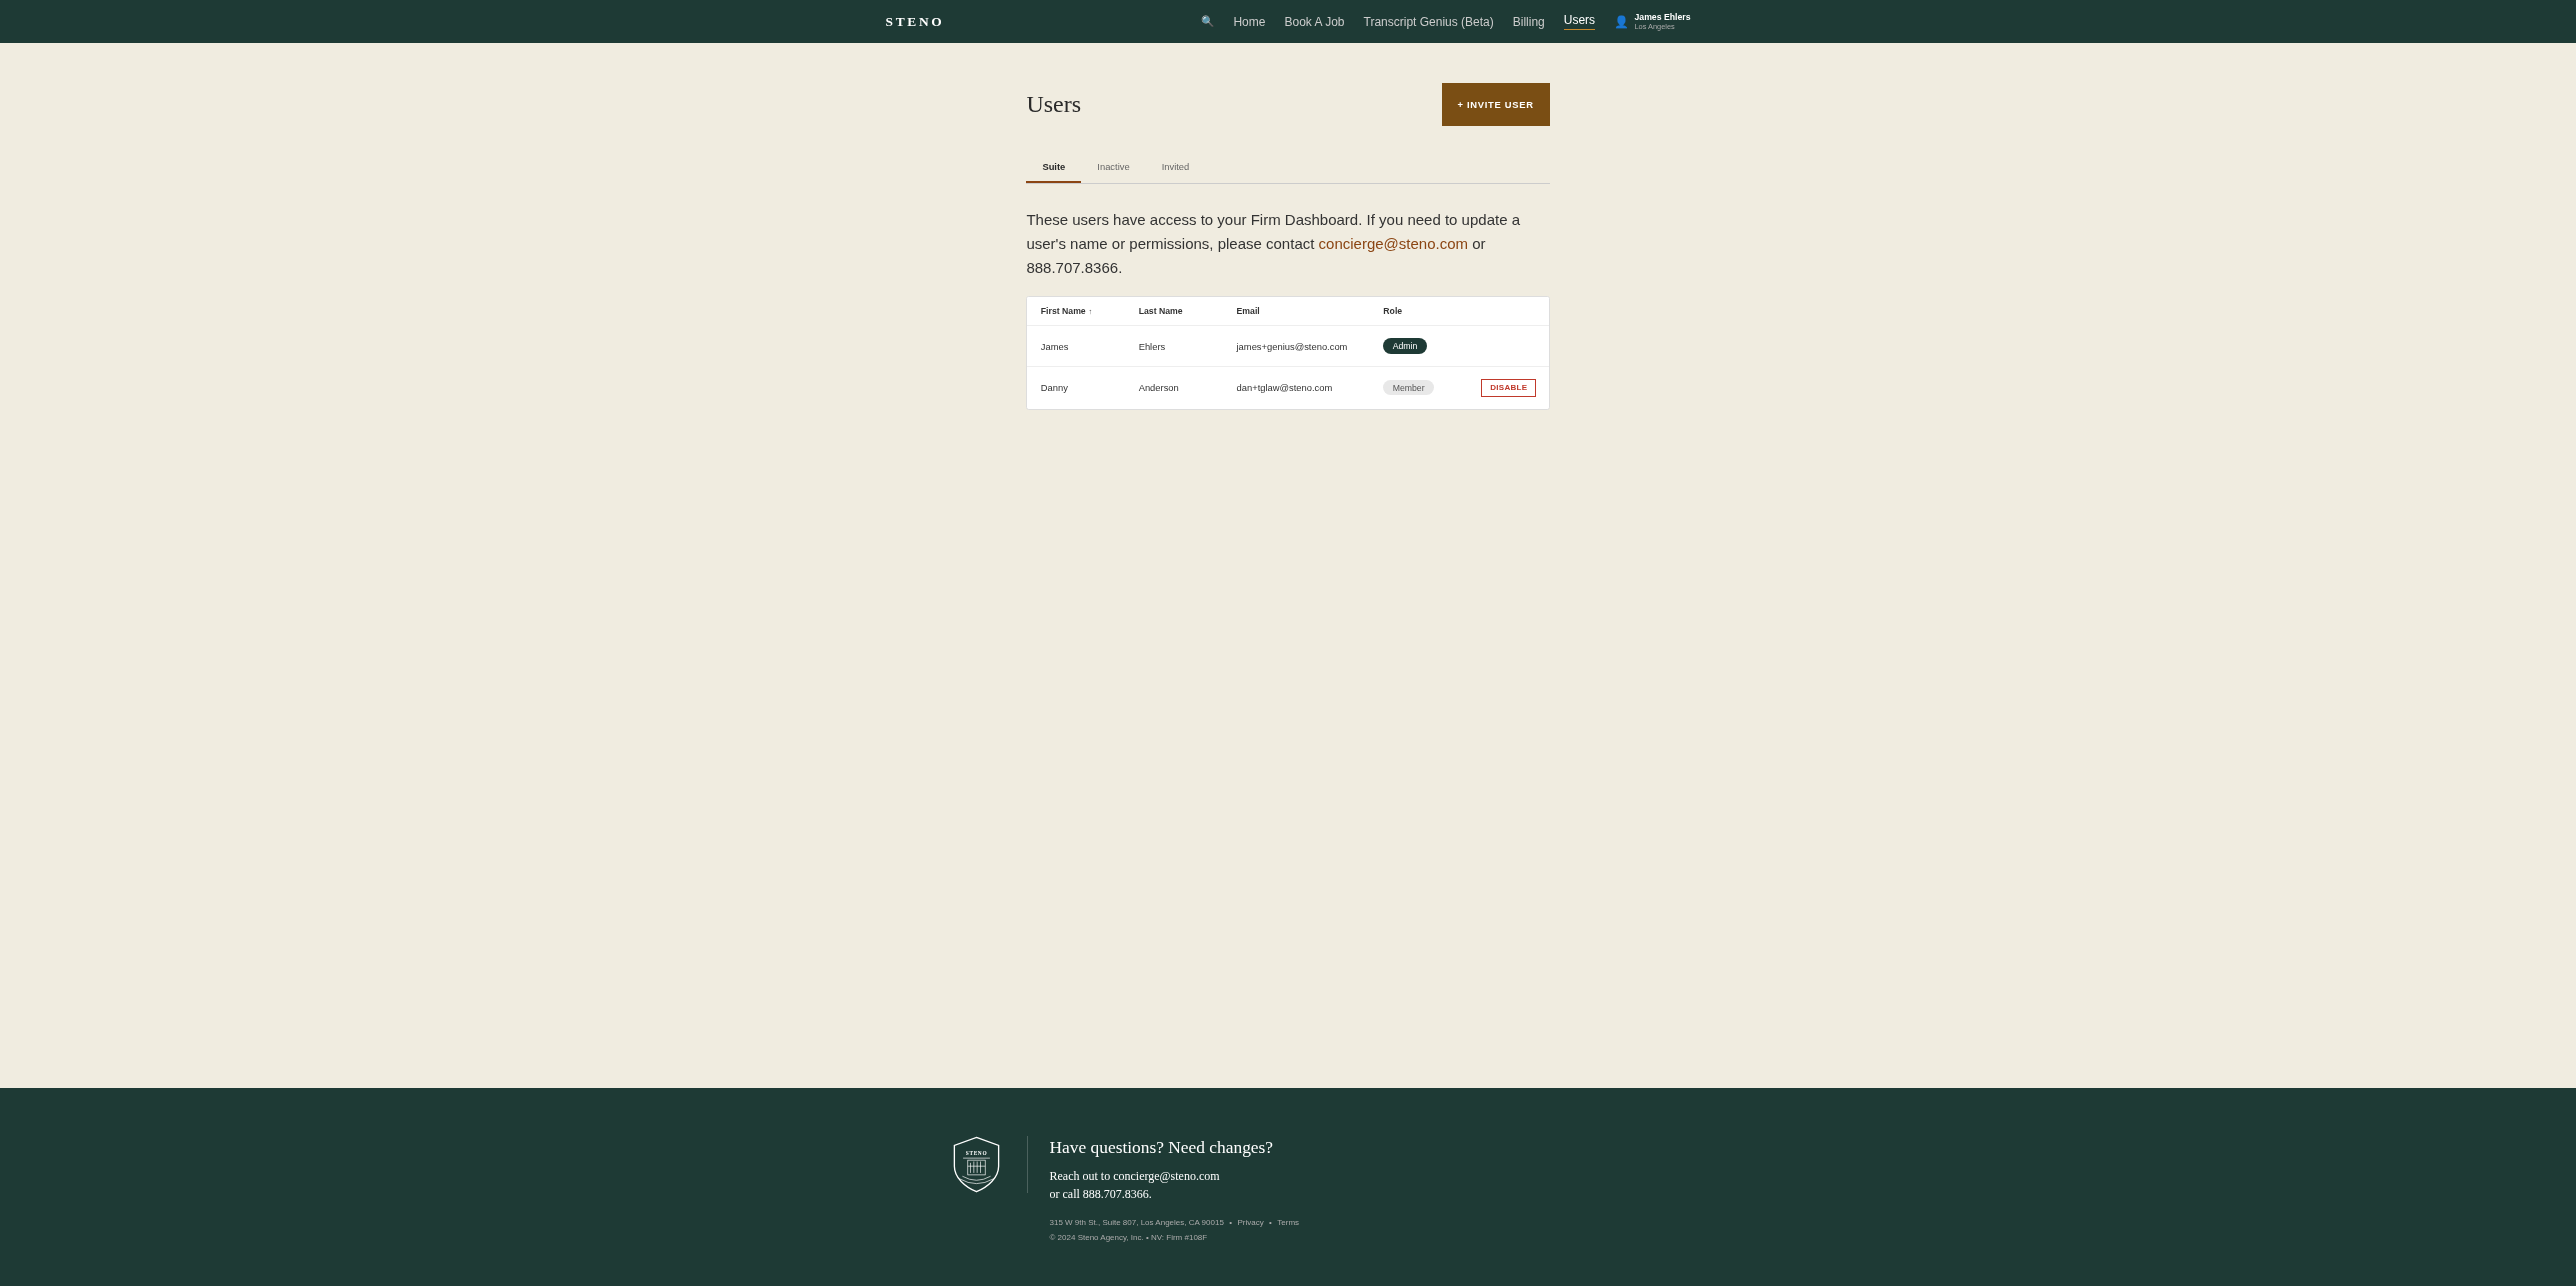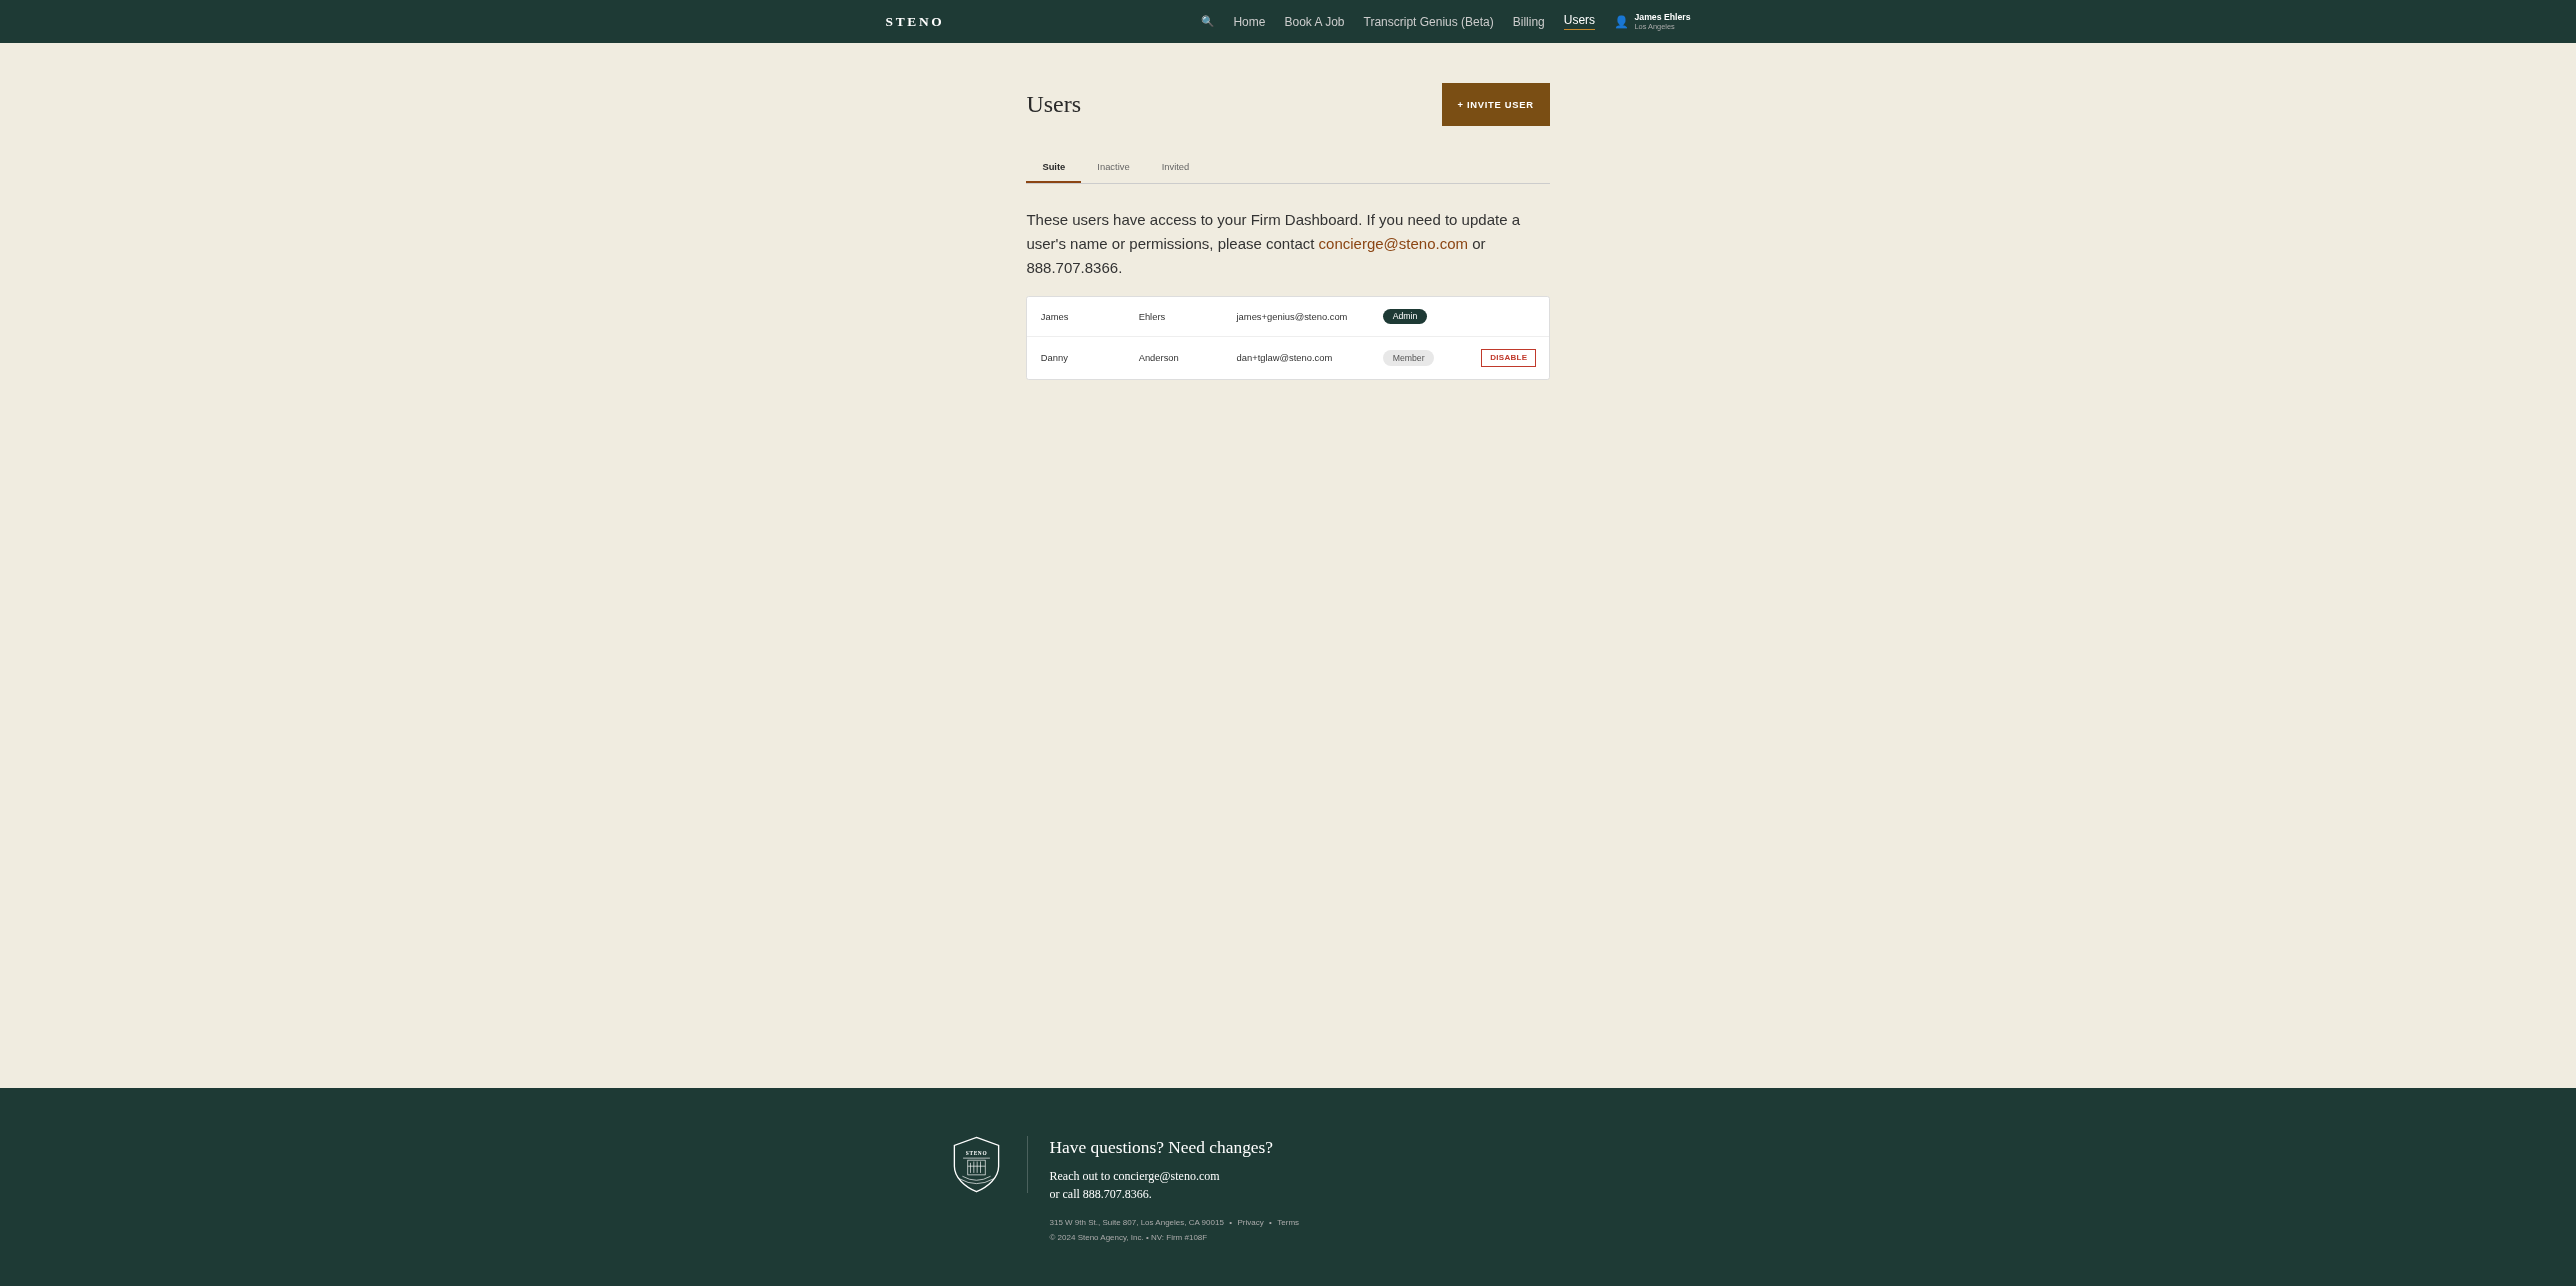--- a/index.html
+++ b/index.html
@@ -310,20 +310,30 @@
       <div class="tab">Inactive</div>
       <div class="tab">Invited</div>
     </div>
 
     <p class="info-text">
       <span>These users have access to your Firm Dashboard. If you need to update a user's name or permissions, please contact</span>
       <a class="info-link">concierge@steno.com</a><span> or 888.707.8366.</span>
     </p>
 
     <div class="users-table">
+      <div class="table-header">
+        <div class="table-header-cell">
+          <span>First Name</span>
+          <span class="sort-icon">↑</span>
+        </div>
+        <div class="table-header-cell">Last Name</div>
+        <div class="table-header-cell">Email</div>
+        <div class="table-header-cell">Role</div>
+        <div></div>
+      </div>
 
       <div class="table-row">
         <div class="table-cell">James</div>
         <div class="table-cell">Ehlers</div>
         <div class="table-cell">james+genius@steno.com</div>
         <div class="table-cell">
           <span class="badge badge-admin">Admin</span>
         </div>
         <div class="table-cell"></div>
       </div>

